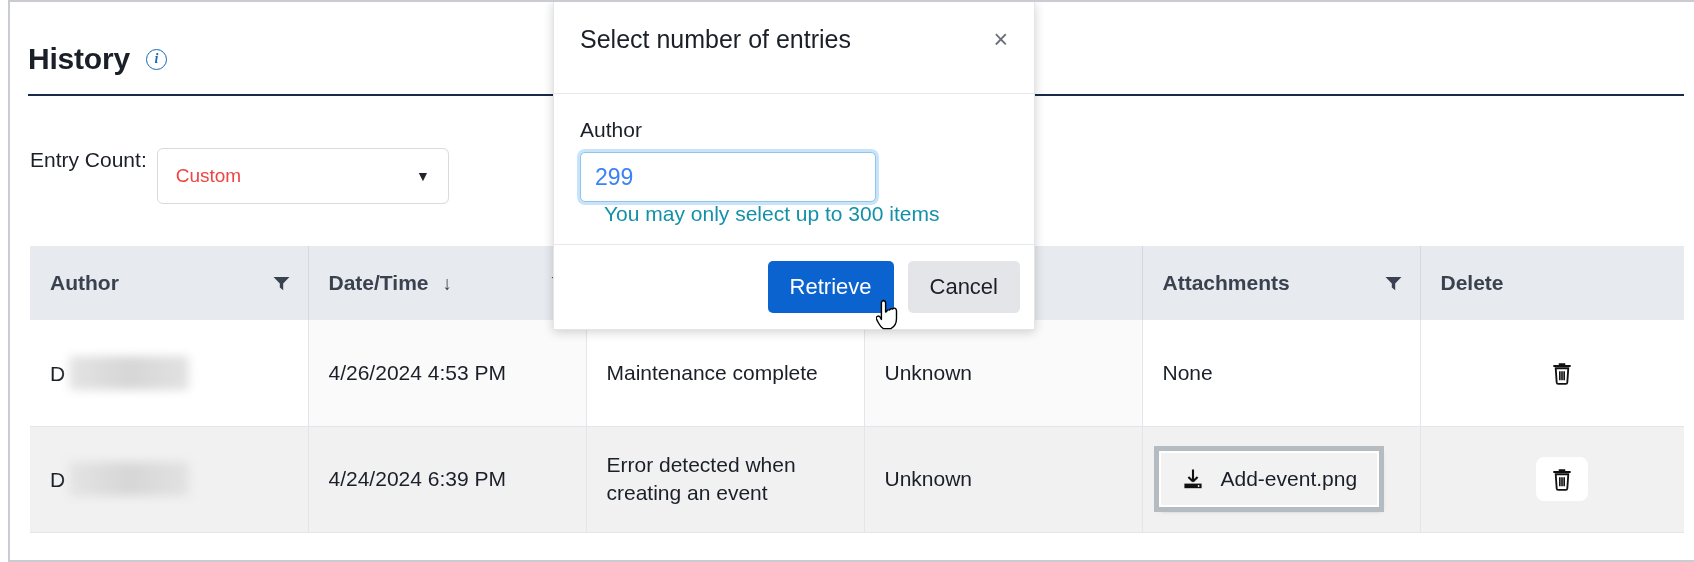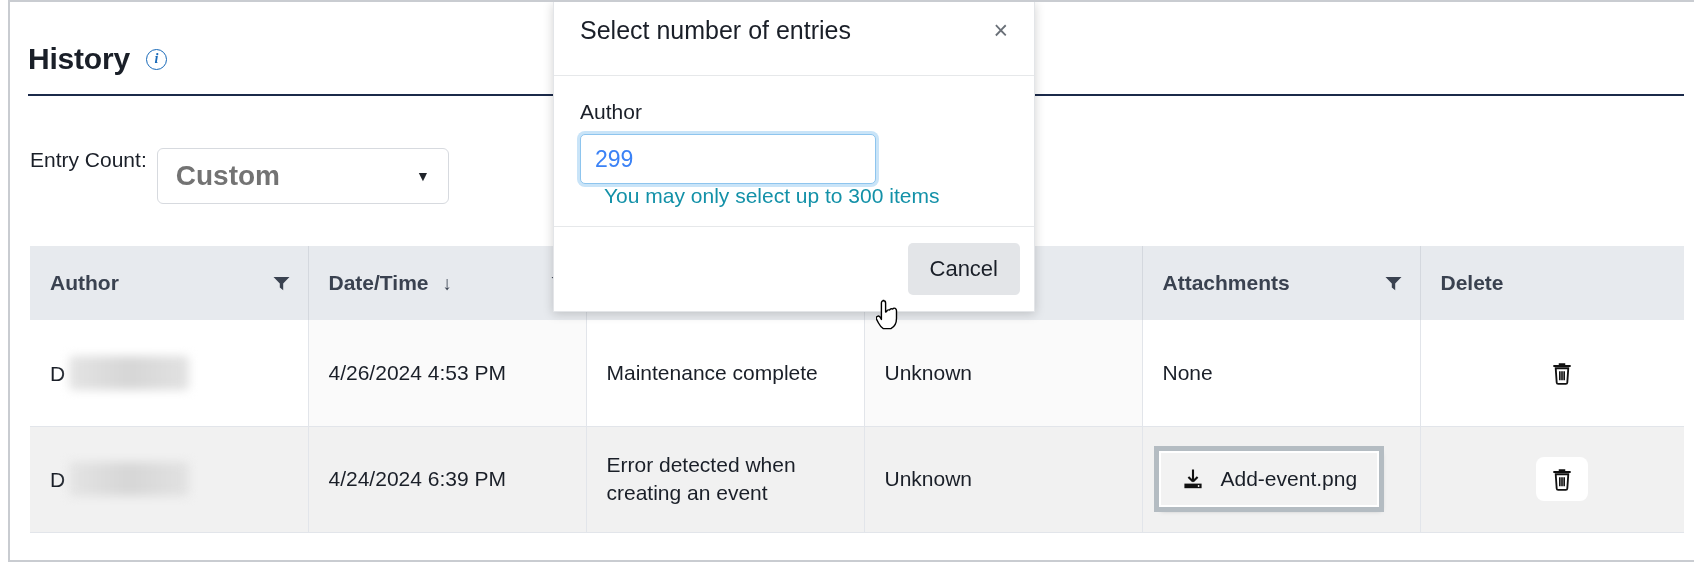--- a/index.html
+++ b/index.html
@@ -73,23 +73,22 @@
     border:1px solid #d7dadf;
     border-radius:6px;
     background:#ffffff;
     display:flex;
     align-items:center;
     justify-content:space-between;
     padding:0 18px;
     cursor:pointer;
   }
   #entry-count-value{
-    font-size:28px;
-    color:#737373;
-    font-weight:bold;
+    font-size:19px;
+    color:#ef4444;
   }
   .caret-down{
     font-size:14px;
     color:#20242b;
     line-height:1;
   }
 
   
   #history-table{
     position:absolute;
@@ -190,21 +189,21 @@
     position:absolute;
     left:543px; top:0px;
     width:482px;
     background:#ffffff;
     box-shadow:0 2px 10px rgba(0,0,0,0.18);
     border:1px solid #e3e5e8;
     border-top:none;
     box-sizing:border-box;
   }
   #modal-header{
-    height:74px;
+    height:92px;
     display:flex;
     align-items:center;
     justify-content:space-between;
     padding:0 22px 17px 26px;
     border-bottom:1px solid #e6e8ea;
     box-sizing:border-box;
   }
   #modal-title{
     font-size:25px;
     color:#1a1f28;
@@ -426,20 +425,21 @@
     </div>
     <div id="modal-body">
       <div id="count-label">Author</div>
       <div id="count-input-wrap">
         <input id="count-input" type="text" value="299" style="">
 
       </div>
       <div id="count-hint">You may only select up to 300 items</div>
     </div>
     <div id="modal-footer">
+      <button class="btn" id="retrieve-button">Retrieve</button>
       <button class="btn" id="cancel-button">Cancel</button>
     </div>
   </div>
 
   <svg id="mouse-cursor" viewBox="0 0 26 34">
     <path d="M7 1.5 c1.6 0 2.6 1 2.6 2.5 v9 l1-0.3 c0.4-1.6 1.5-2 2.6-1.8 l0.4 0.1 c0.5-1.2 1.6-1.5 2.6-1.2 l0.5 0.2 c0.6-0.9 1.7-1 2.5-0.6 1 0.5 1.3 1.3 1.3 2.4 v7.4 c0 4.6-2 8.6-5.6 10.4 h-7.6 c-2.4-1.2-3.4-3-4.8-5.6 l-2-3.8 c-0.6-1.2-0.2-2.4 0.9-2.9 1-0.5 2.1-0.1 2.7 0.9 l1.3 2.2 V4 c0-1.5 1-2.5 2.6-2.5z" fill="#ffffff" stroke="#000000" stroke-width="1.4" stroke-linejoin="round"></path>
   </svg>
 
 </div>
 

